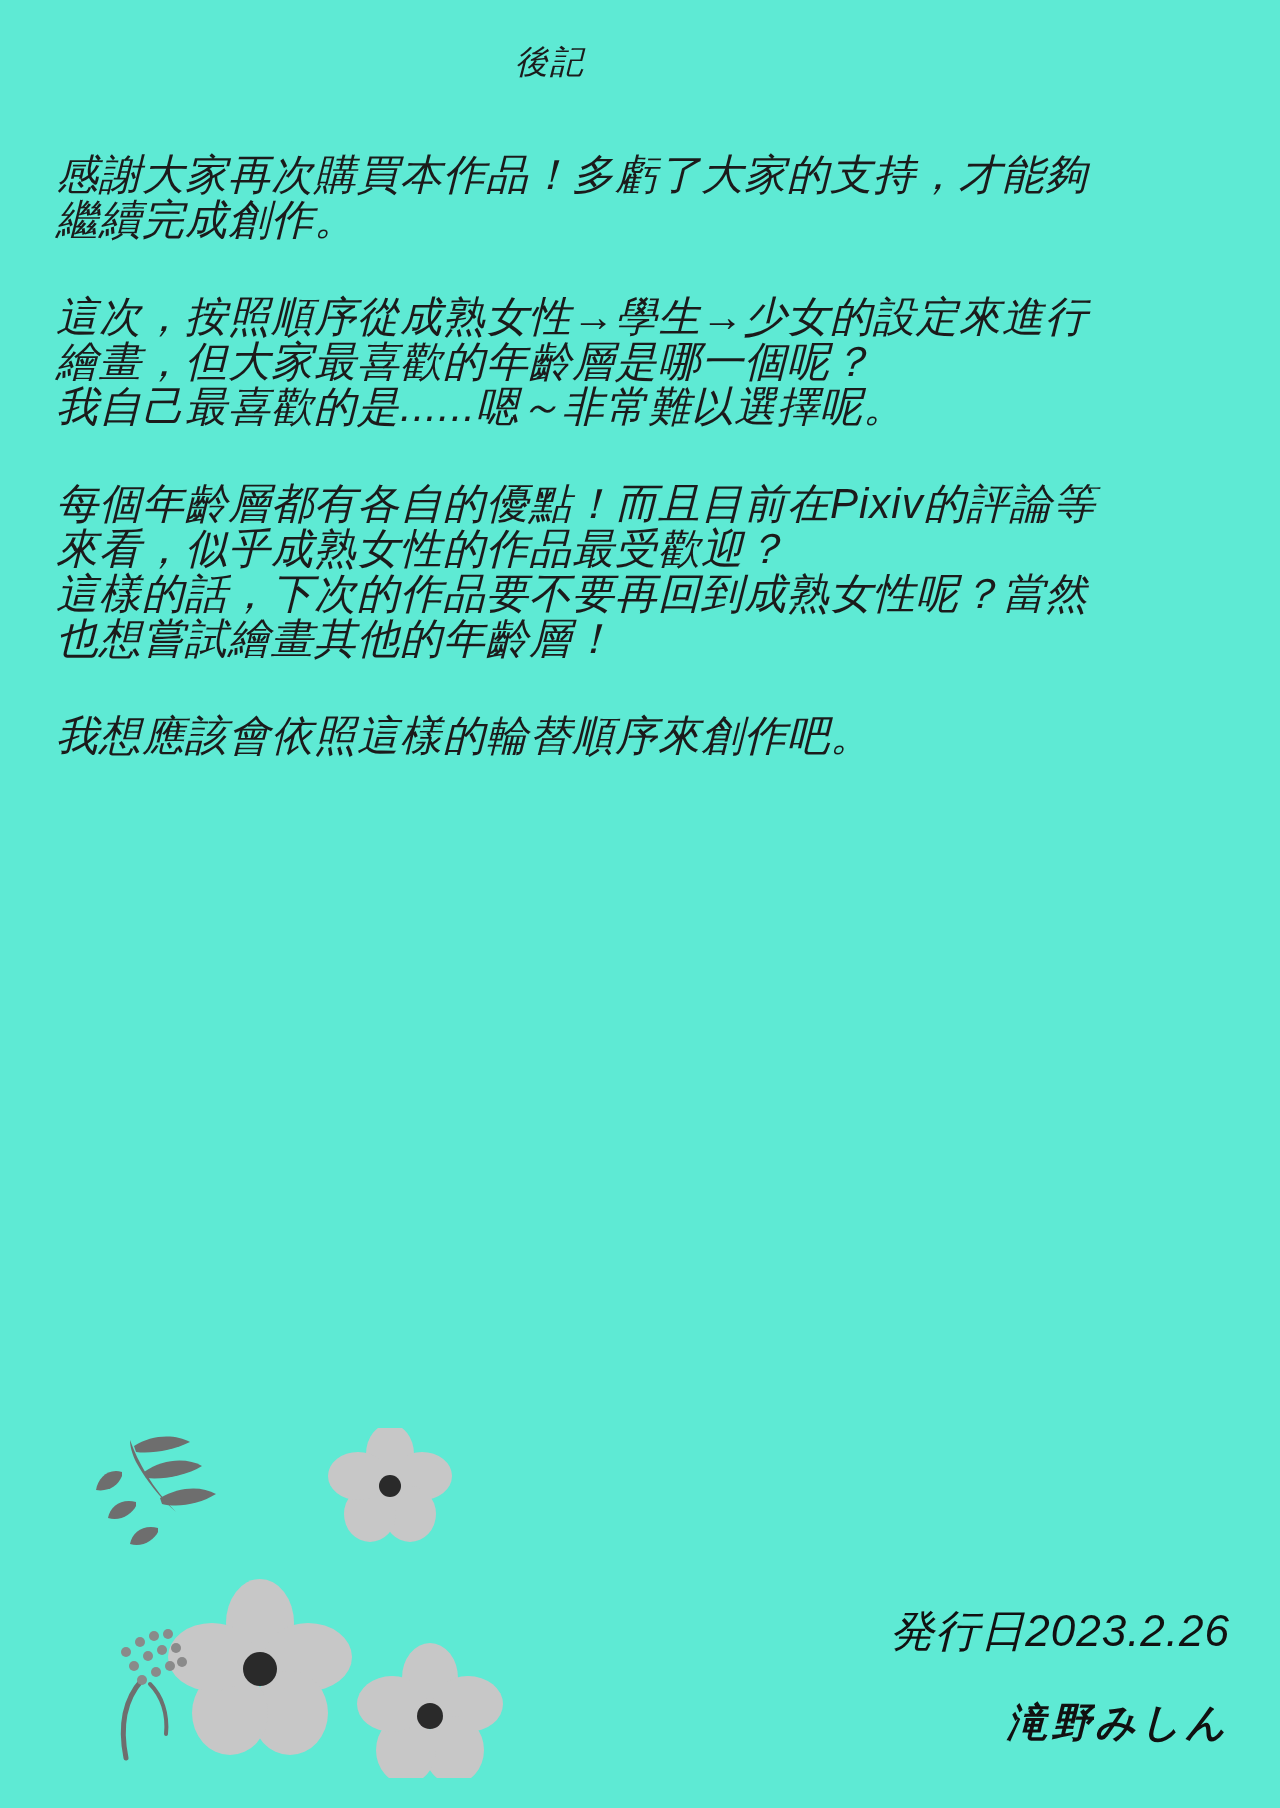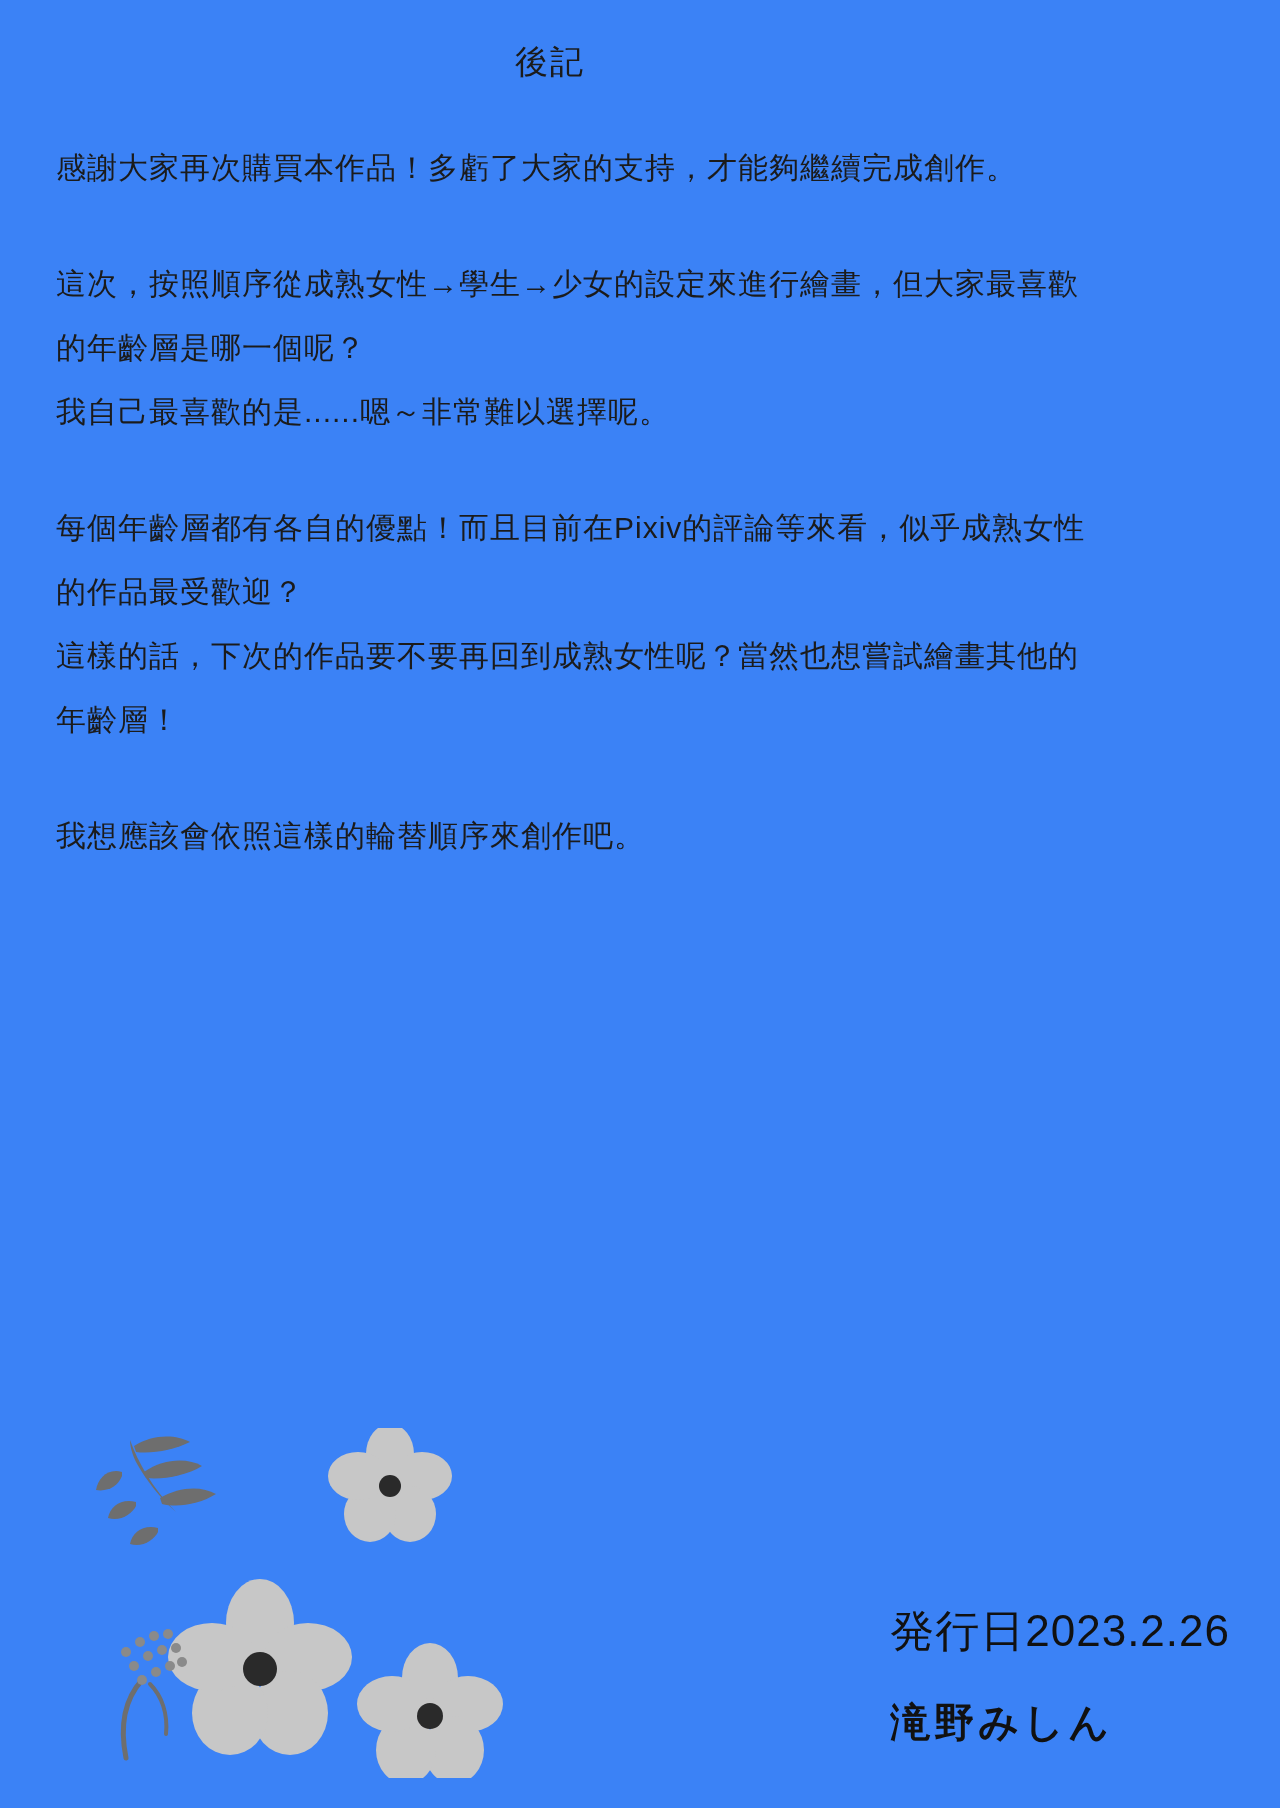--- a/index.html
+++ b/index.html
@@ -12,46 +12,47 @@
     height: 1808px;
     position: relative;
     overflow: hidden;
     font-family: "Liberation Sans", "DejaVu Sans", sans-serif;
     color: #1b1b1b;
   }
 
   .page {
     position: absolute;
     inset: 0;
-    background: #3b82f6;
+    background: #5eead4;
+    font-style: italic;
   }
 
   .doc-title {
     position: absolute;
     top: 40px;
     left: 0;
     width: 100%;
     text-align: center;
     font-size: 33px;
     letter-spacing: 2px;
     color: #1b1b1b;
   }
   
   .doc-title span {
     display: inline-block;
     margin-right: 180px;
   }
 
   .body-text {
     position: absolute;
-    top: 136px;
+    top: 152px;
     left: 56px;
     width: 1040px;
-    font-size: 30px;
-    line-height: 64px;
+    font-size: 42px;
+    line-height: 45px;
     letter-spacing: 1px;
     color: #1b1b1b;
   }
   .para {
     margin: 0 0 52px 0;
     white-space: pre-wrap;
   }
   .para:last-child { margin-bottom: 0; }
 
   
@@ -63,20 +64,21 @@
     height: 350px;
     pointer-events: none;
   }
   .decor svg { display: block; }
 
   
   .signoff {
     position: absolute;
     right: 50px;
     bottom: 58px;
+    text-align: right;
   }
   .pub-date {
     font-size: 44px;
     letter-spacing: 1px;
     color: #111;
     white-space: nowrap;
     font-family: "Liberation Sans", "DejaVu Sans", sans-serif;
   }
   .author {
     margin-top: 34px;

